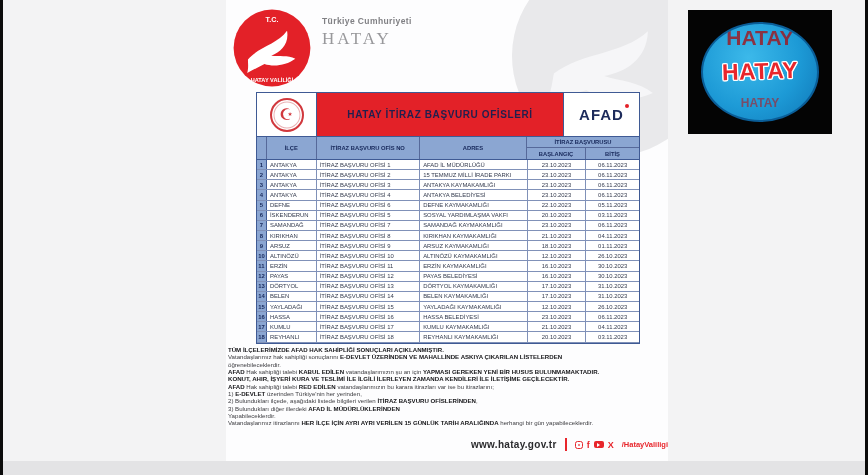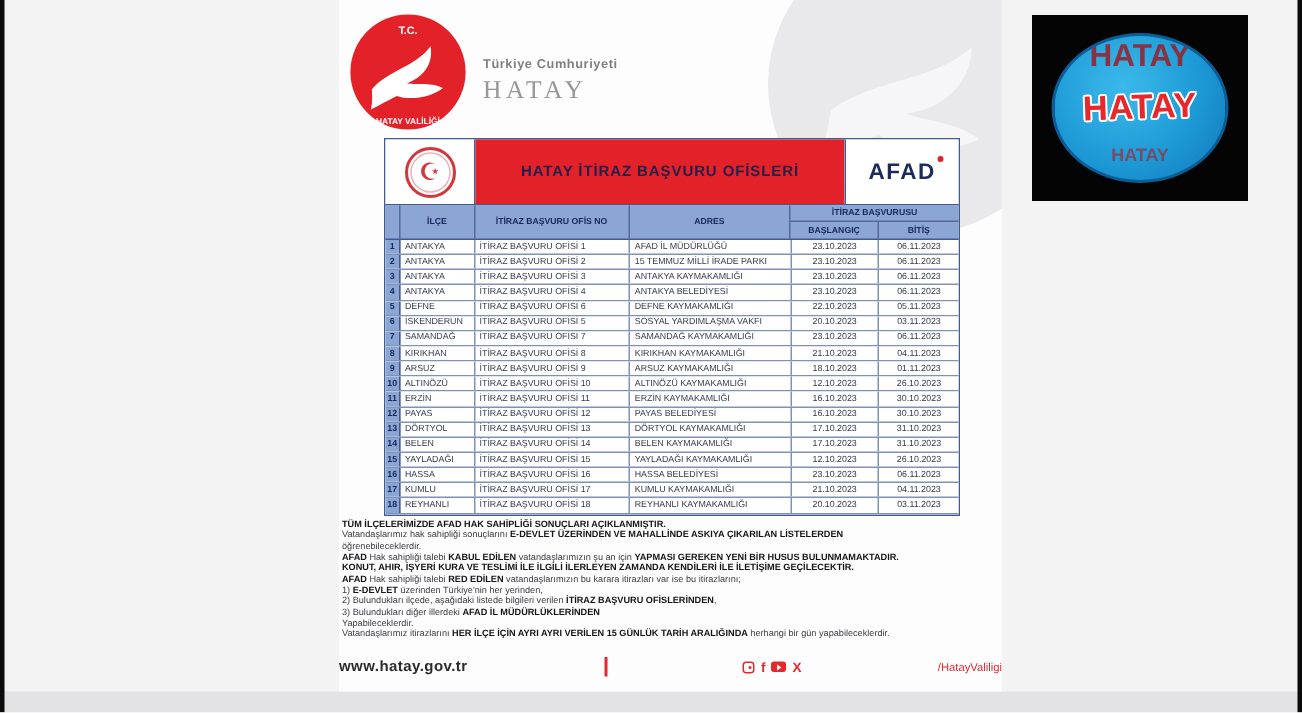--- a/index.html
+++ b/index.html
@@ -12,21 +12,21 @@
 
   .sheet { position:absolute; left:226px; top:0; width:442px; height:461px; background:#fdfdfe; overflow:hidden; z-index:10; }
 
   
   .watermark { position:absolute; left:286px; top:-44px; width:200px; height:200px; border-radius:50%;
                background:#e9e9eb; transform:rotate(12deg); }
   .watermark svg { position:absolute; left:18px; top:30px; width:160px; height:160px; }
 
   
   .valilik-emblem { position:absolute; left:6px; top:8px; width:80px; height:80px; }
-  .masthead { position:absolute; left:96px; top:16px;margin-top:21px; }
+  .masthead { position:absolute; left:96px; top:16px; }
   .masthead .agency { font-size:8.5px; font-weight:bold; color:#808084; letter-spacing:.4px; }
   .masthead .big { font-family:"Liberation Serif", serif; font-size:17px; color:#98989b; letter-spacing:3px; line-height:19px; margin-top:3px; }
 
   
   .afad-table { position:absolute; left:30px; top:92px; width:384px; border:1px solid #3f5a94; background:#fff; }
   .tband { display:flex; height:44px; border-bottom:1px solid #3f5a94; }
   .tband .logo-cell { width:60px; display:flex; align-items:center; justify-content:center; border-right:1px solid #3f5a94; background:#fff; }
   .ministry-circle { width:34px; height:34px; border-radius:50%; border:2px solid #d1383d; display:flex; align-items:center; justify-content:center; box-shadow:inset 0 0 0 1.5px #fff, inset 0 0 0 2.5px #e9b2b4; color:#d1383d; font-size:16px; }
   .tband .title-cell { flex:1; background:#e32128; display:flex; align-items:center; justify-content:center; }
   .tband .title-cell span { color:#221f4e; font-weight:bold; font-size:10px; letter-spacing:.6px; }
@@ -48,31 +48,31 @@
   .tcell.tl { padding-left:3px; }
   .tcell.tc { justify-content:center; }
   .tcell.tnum { justify-content:center; background:#8ba6d2; color:#17285a; font-weight:bold; border-right:1px solid #3f5a94; }
   .trow .c-bit { border-right:none; }
 
   
   .notes { position:absolute; left:2px; top:346px; width:438px; font-size:6.1px; line-height:7.35px; color:#3c3c40; white-space:nowrap; }
   .notes .b { font-weight:bold; color:#141417; }
 
   
-  .footer { position:absolute; left:0; top:438px; width:442px; display:flex; align-items:center; justify-content:space-between; gap:8px; }
+  .footer { position:absolute; left:0; top:438px; width:442px; display:flex; align-items:center; justify-content:flex-end; gap:8px; }
   .site { font-weight:bold; font-size:10px; color:#2b2b2e; letter-spacing:.3px; }
   .vdiv { width:2px; height:13px; background:#e8262c; }
   .social { display:flex; align-items:center; gap:4px; color:#e8262c; }
   .icon-ig { width:8px; height:8px; border:1.2px solid #e8262c; border-radius:2.5px; position:relative; }
   .icon-ig i { position:absolute; left:2.2px; top:2.2px; width:2px; height:2px; border:1px solid #e8262c; border-radius:50%; }
   .icon-fb { font-weight:bold; font-size:9px; }
   .icon-yt { width:10px; height:7.5px; background:#e8262c; border-radius:2px; display:flex; align-items:center; justify-content:center; }
   .icon-yt i { width:0; height:0; border-left:3px solid #fff; border-top:2px solid transparent; border-bottom:2px solid transparent; }
   .icon-x { font-weight:bold; font-size:9px; }
-  .handle { color:#e8262c; font-weight:normal; font-size:7.5px; }
+  .handle { color:#e8262c; font-weight:bold; font-size:7.5px; }
 
   
   .badge-patch { position:absolute; left:688px; top:10px; width:144px; height:124px; background:#040404; z-index:20;
                  display:flex; align-items:center; justify-content:center; }
   .badge-oval { position:relative; width:118px; height:100px; border-radius:50%; overflow:hidden;
                 background:radial-gradient(circle at 40% 35%, #3cb9ea 0%, #1d9ad6 55%, #0f76b6 100%);
                 border:2px solid #0a5d97; }
   .badge-main { position:absolute; left:0; right:0; top:34px; text-align:center; color:#e8262c; font-weight:bold; font-size:23px;
                 letter-spacing:.5px; transform:rotate(-2deg);
                 text-shadow:-1.3px 0 #fff, 1.3px 0 #fff, 0 -1.3px #fff, 0 1.3px #fff, -1px -1px #fff, 1px 1px #fff, -1px 1px #fff, 1px -1px #fff; }

